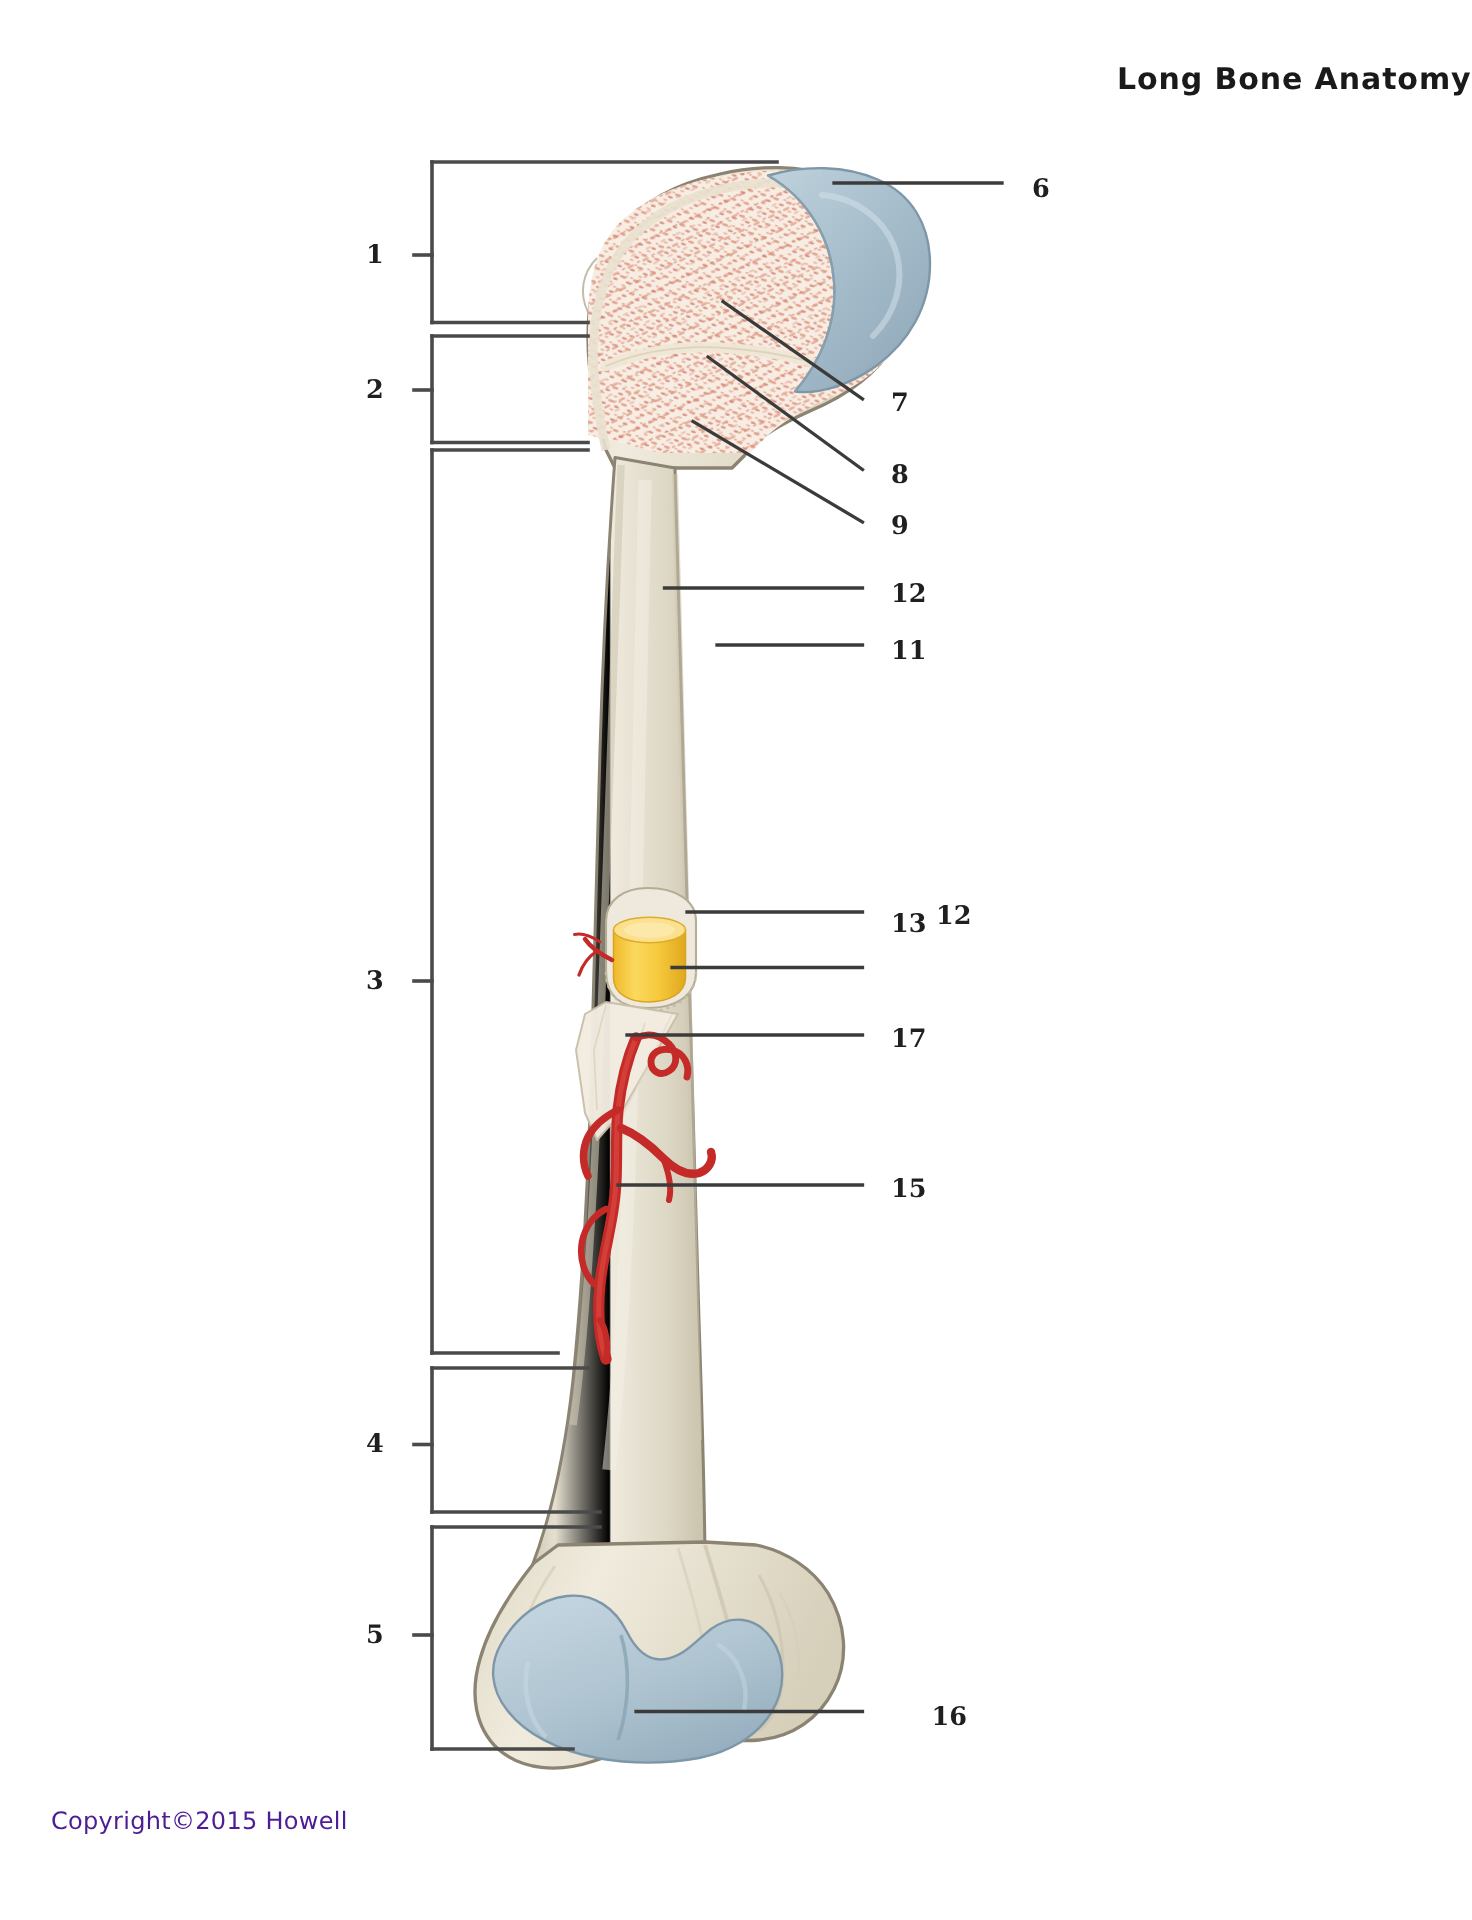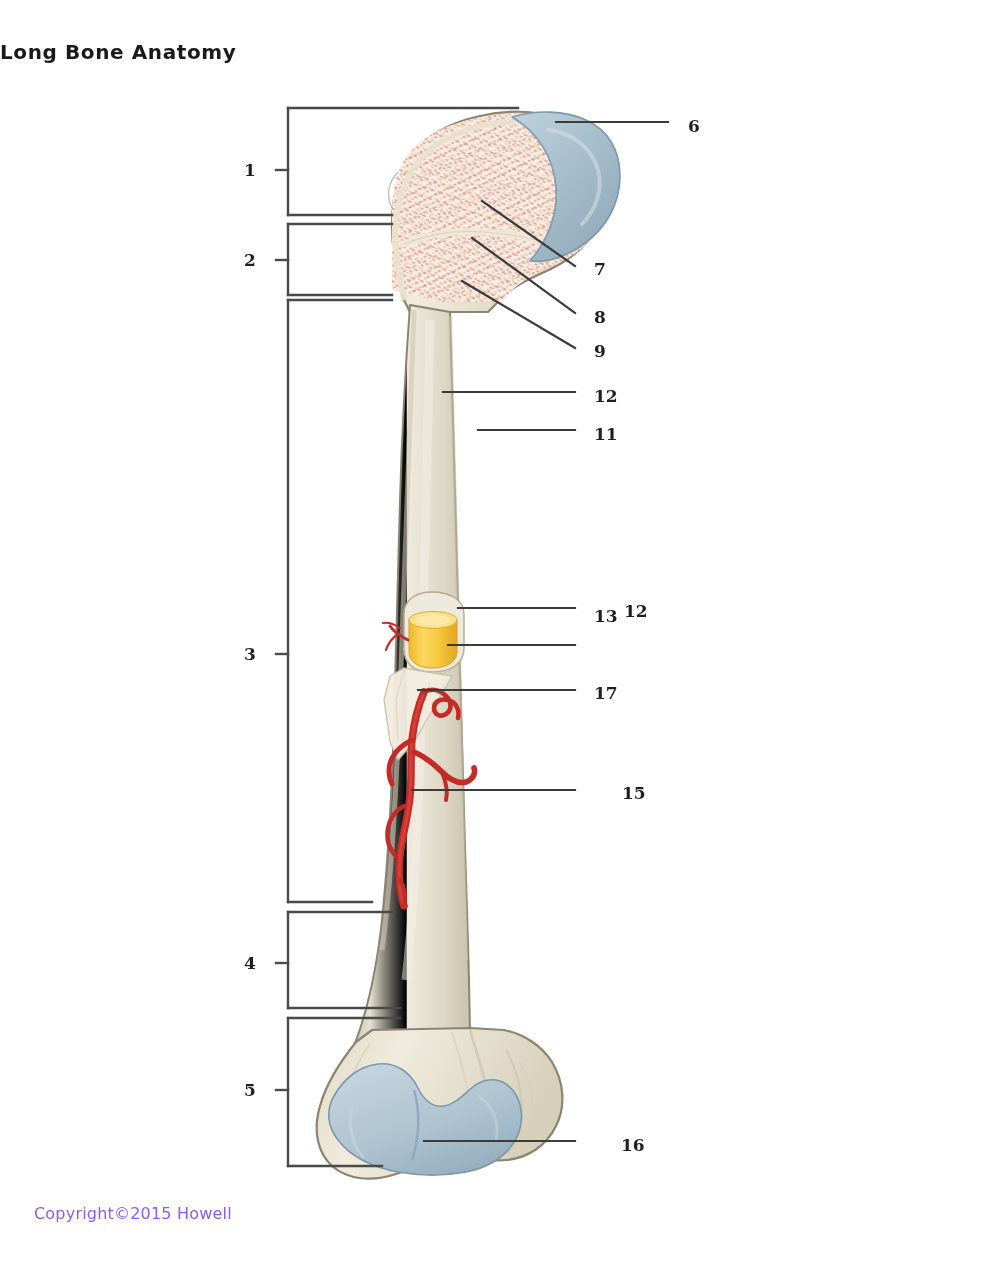--- a/index.html
+++ b/index.html
@@ -15,33 +15,33 @@
   }
   #stage {
     position: absolute;
     left: 0; top: 0;
     width: 981px; height: 1280px;
   }
   #title {
     position: absolute;
     left: 0; top: 40px;
     width: 981px;
-    text-align: left;
+    text-align: right;
     font-family: "DejaVu Sans", sans-serif;
     font-size: 20px;
     font-weight: bold;
     color: #1a1a1a;
     letter-spacing: 0.6px;
   }
   #copyright {
     position: absolute;
     left: 34px; top: 1204px;
     font-family: "DejaVu Sans", sans-serif;
     font-size: 16px;
-    color: #8b5cf6;
+    color: #4c1d95;
     letter-spacing: 0.2px;
   }
   .label-num {
     position: absolute;
     font-family: "DejaVu Serif", serif;
     font-size: 17px;
     font-weight: bold;
     color: #1f1f1f;
     white-space: nowrap;
   }
@@ -340,18 +340,18 @@
 
   <div class="label-num right" style="left:688px; top:116px;">6</div>
   <div class="label-num right" style="left:594px; top:259px;">7</div>
   <div class="label-num right" style="left:594px; top:307px;">8</div>
   <div class="label-num right" style="left:594px; top:341px;">9</div>
   <div class="label-num right" style="left:594px; top:386px;">12</div>
   <div class="label-num right" style="left:594px; top:424px;">11</div>
   <div class="label-num right" style="left:624px; top:601px;">12</div>
   <div class="label-num right" style="left:594px; top:606px;">13</div>
   <div class="label-num right" style="left:594px; top:683px;">17</div>
-  <div class="label-num right" style="left:594px; top:783px;margin-left:28px;">15</div>
+  <div class="label-num right" style="left:594px; top:783px;">15</div>
   <div class="label-num right" style="left:621px; top:1135px;">16</div>
 
   <div id="copyright">Copyright©2015 Howell</div>
 
 </div>
 
 </body></html>

